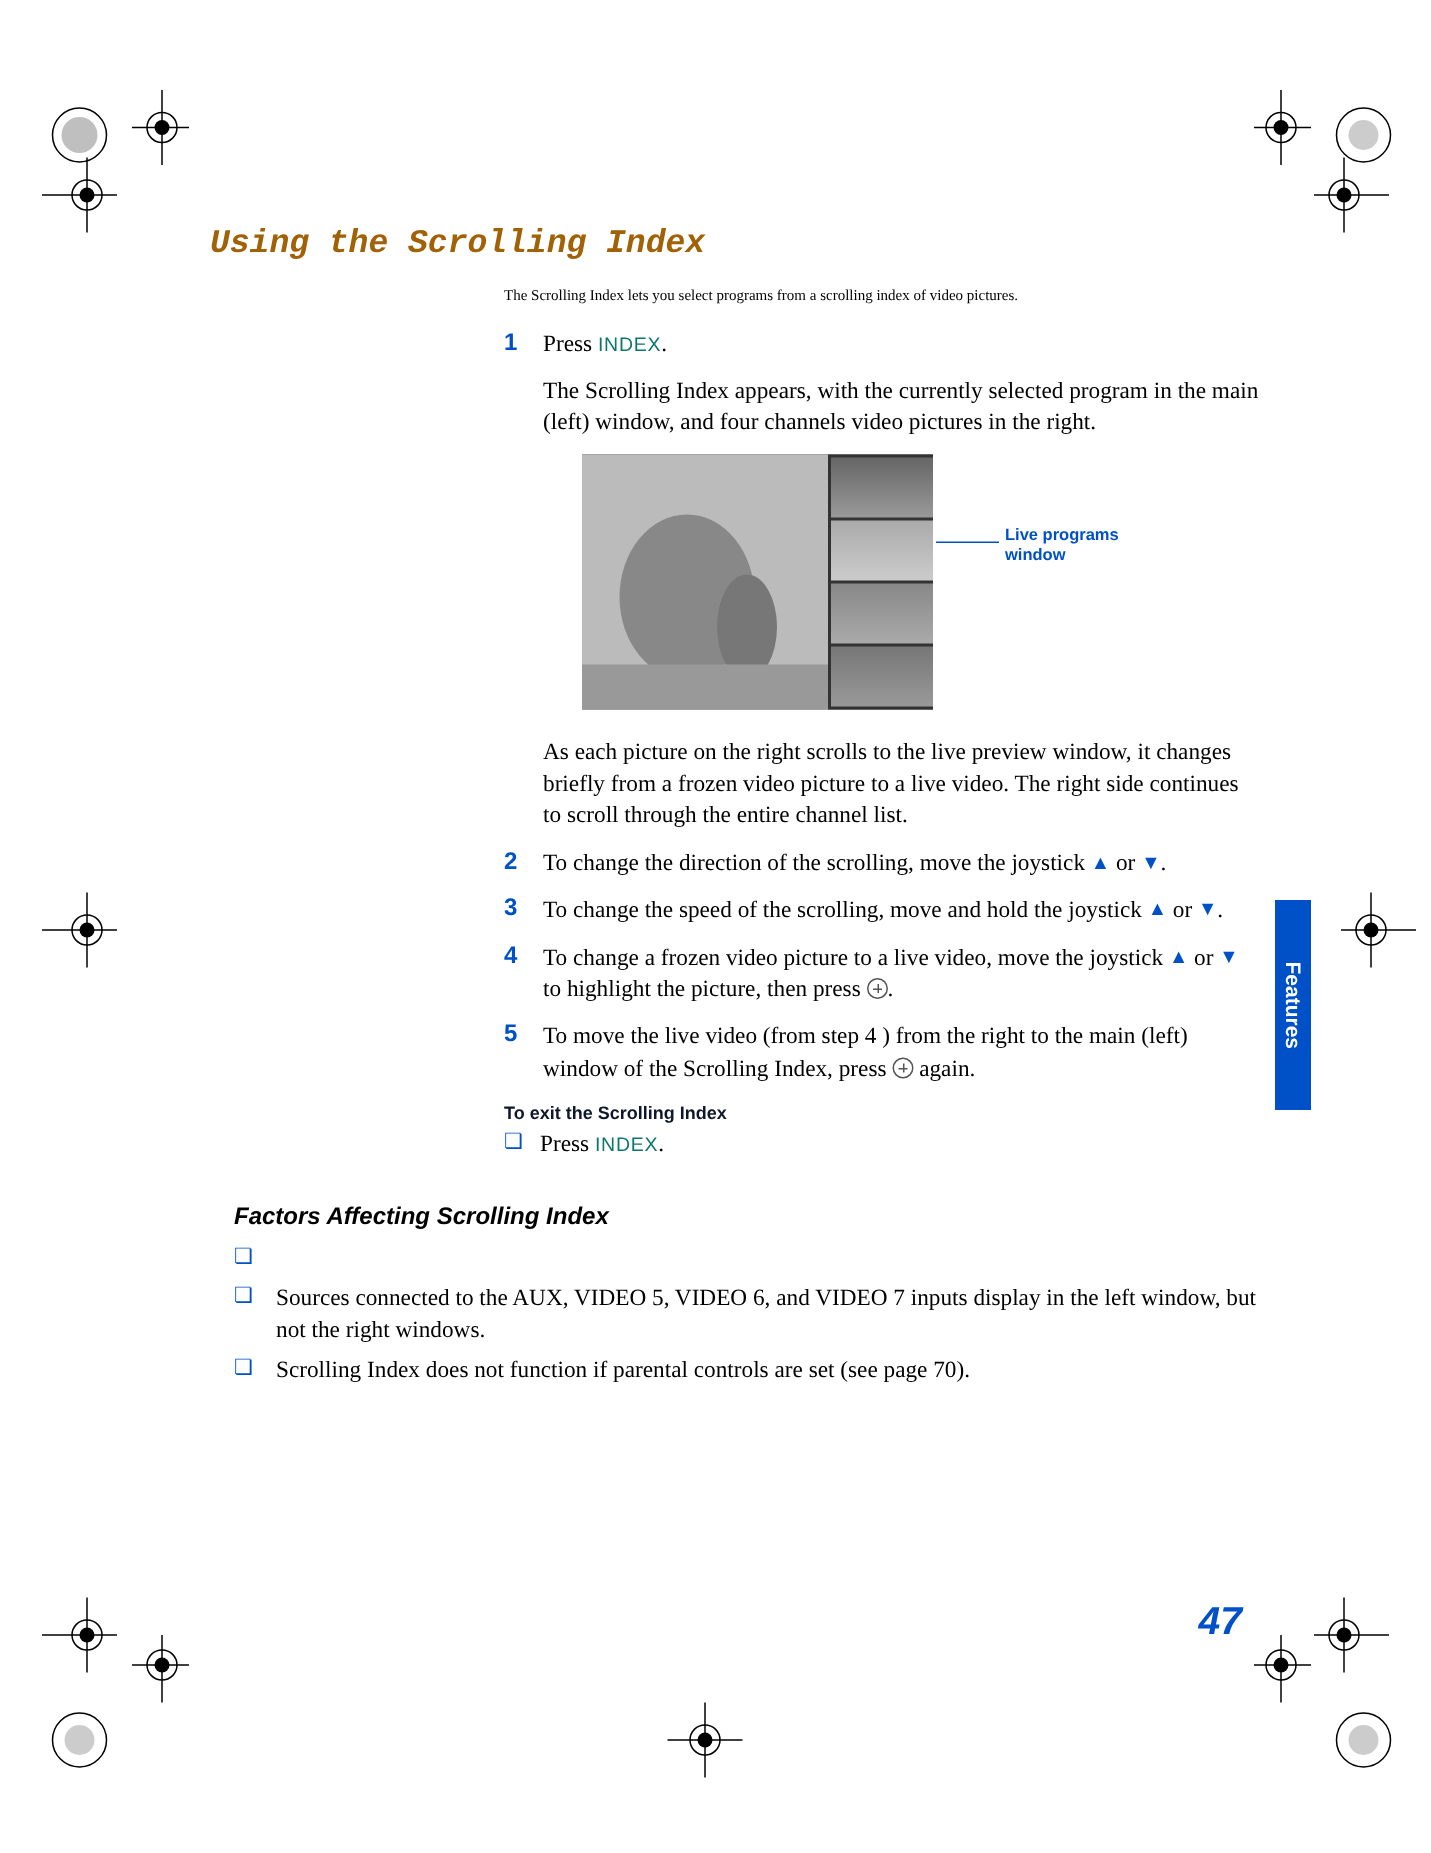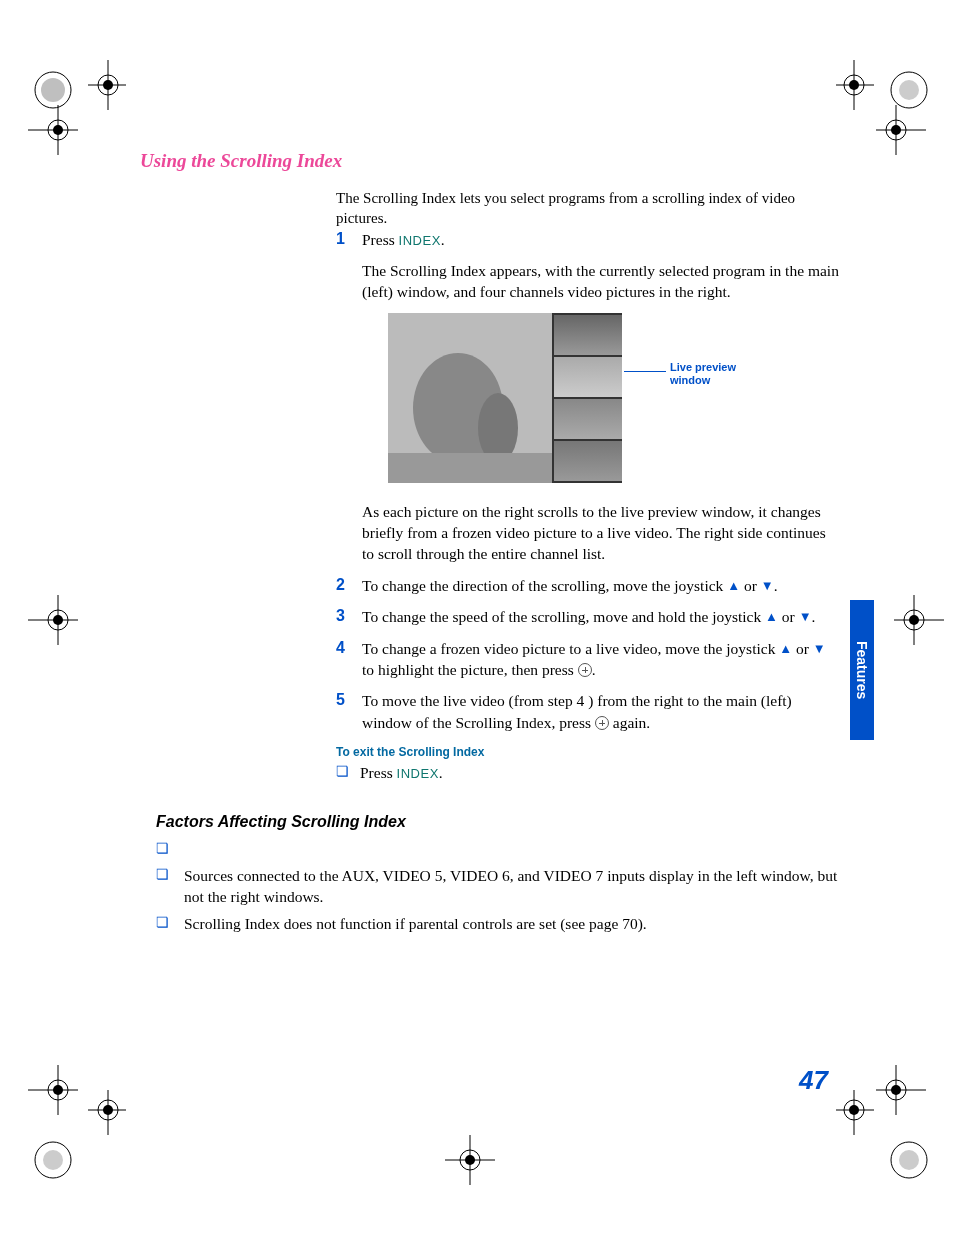--- a/index.html
+++ b/index.html
@@ -13,32 +13,33 @@
   }
   .crop-mark { position: absolute; }
   .crop-mark svg { display: block; }
   .page-content {
     position: absolute;
     left: 140px;
     top: 150px;
     width: 700px;
   }
   .h1 {
-    font-family: Liberation Serif, serif;
+    font-family: Liberation Mono, monospace;
     font-weight: bold;
     font-style: italic;
-    font-size: 19px;
-    color: #ec4899;
+    font-size: 22px;
+    color: #a16207;
     margin-bottom: 16px;
   }
   .intro {
     margin-left: 196px;
-    font-size: 15px;
+    font-size: 10px;
     line-height: 1.35;
     color: #000;
+    margin-bottom: 14px;
   }
   .steps { margin-left: 196px; }
   .step { display: flex; margin-bottom: 10px; }
   .step-num {
     font-family: Verdana, Arial, sans-serif;
     font-weight: bold;
     color: #0050c8;
     font-size: 16px;
     width: 26px;
     flex-shrink: 0;
@@ -89,21 +90,21 @@
     font-weight: bold;
     font-size: 11px;
     color: #0050c8;
     line-height: 1.25;
   }
   .subhead-sm {
     margin-left: 196px;
     font-family: Verdana, Arial, sans-serif;
     font-weight: bold;
     font-size: 12px;
-    color: #0369a1;
+    color: #0f172a;
     margin-top: 12px;
     margin-bottom: 3px;
   }
   .bullet-list { margin-left: 196px; }
   .bullet-row { display: flex; font-size: 15.5px; line-height: 1.38; }
   .bullet-mark {
     width: 24px; flex-shrink: 0;
     color: #0050c8;
     font-size: 14px;
   }
@@ -271,21 +272,21 @@
             </div>
             <div class="side-col">
               <div class="thumb" style="background:linear-gradient(#666,#999);"></div>
               <div class="thumb" style="background:linear-gradient(#aaa,#ccc);"></div>
               <div class="thumb" style="background:linear-gradient(#888,#aaa);"></div>
               <div class="thumb" style="background:linear-gradient(#777,#999);"></div>
             </div>
           </div>
           <div class="callout-line"></div>
           <div class="callout-text">
-            <span>Live preview</span><br><span>window</span>
+            <span>Live programs</span><br><span>window</span>
           </div>
         </div>
         <p>As each picture on the right scrolls to the live preview window, it changes briefly from a frozen video picture to a live video. The right side continues to scroll through the entire channel list.</p>
       </div>
     </div>
 
     <div class="step">
       <div class="step-num">2</div>
       <div class="step-body">
           <p><span>To change the direction of the scrolling, move the joystick </span><span class="arrow">▲</span><span> or </span><span class="arrow">▼</span><span>.</span></p>

